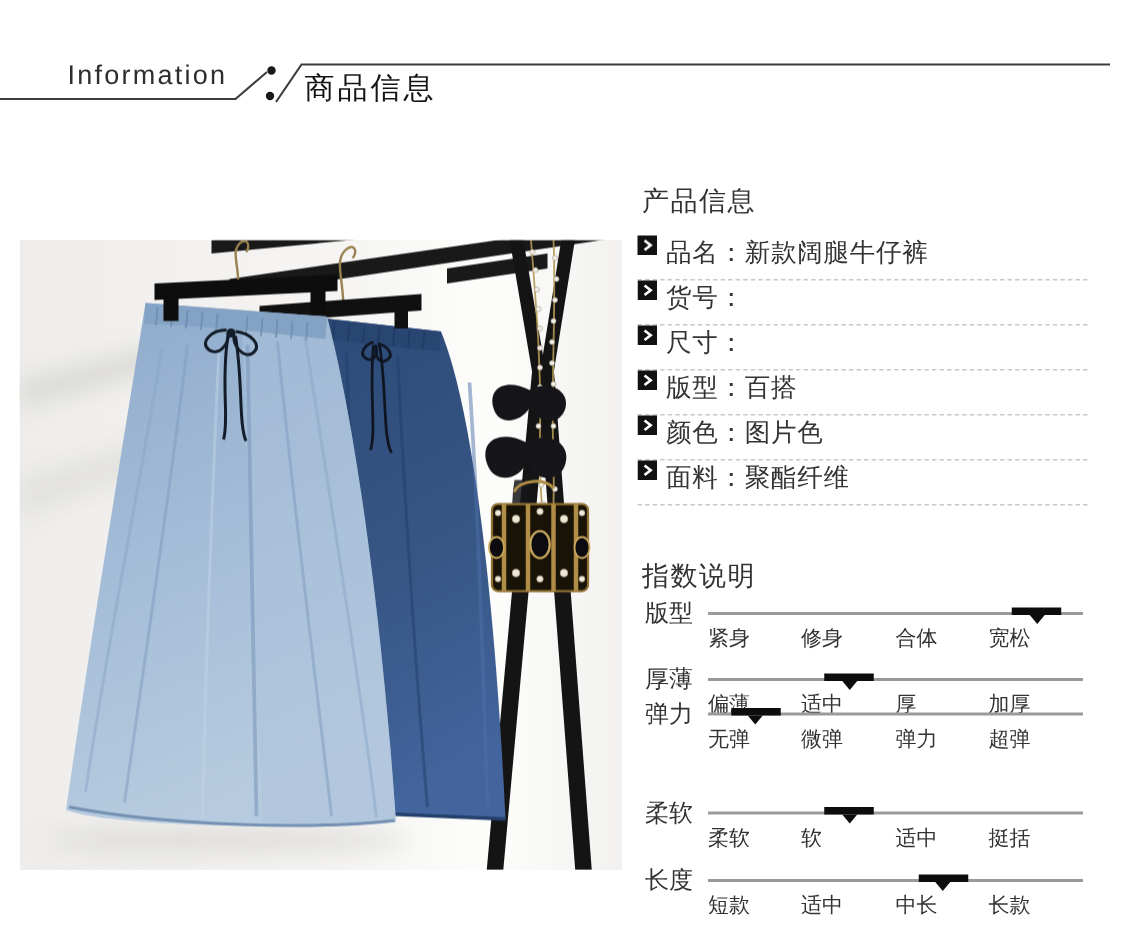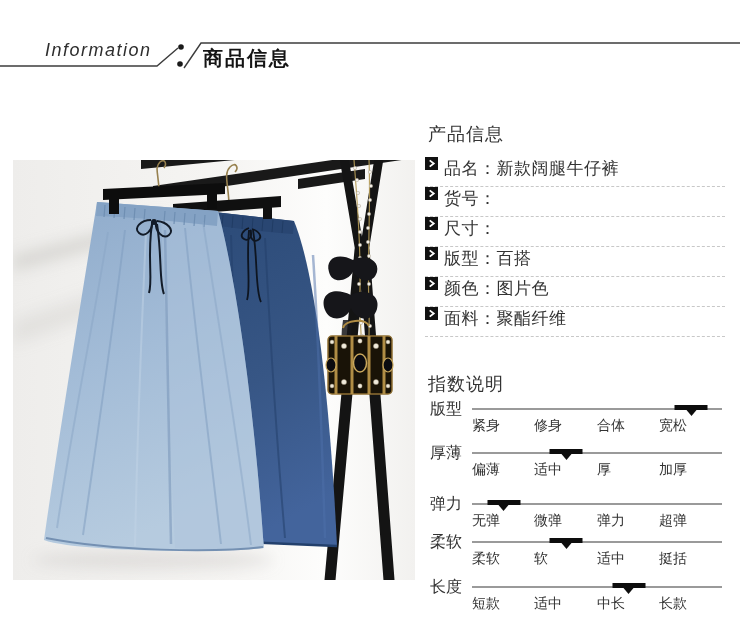--- a/index.html
+++ b/index.html
@@ -2,23 +2,23 @@
 <html><head>
 <meta charset="utf-8">
 <style>
   *{margin:0;padding:0;box-sizing:border-box}
   html,body{width:750px;height:632px;background:#fff;overflow:hidden;
     font-family:"Liberation Sans","DejaVu Sans",sans-serif;color:#333}
   .page{position:relative;width:750px;height:632px;background:#fff}
 
   
   .header-svg{position:absolute;left:0;top:0;display:block}
-  .header-en{position:absolute;left:45px;top:40px;font-size:18px;font-style:italic;
+  .header-en{position:absolute;left:45px;top:40px;font-size:18px;
     letter-spacing:1.5px;color:#2e2e2e;white-space:nowrap}
-  .header-zh{position:absolute;left:203px;top:45px;font-size:20px;font-weight:700;
+  .header-zh{position:absolute;left:203px;top:45px;font-size:20px;font-weight:400;
     letter-spacing:2px;color:#141414;white-space:nowrap}
 
   
   .photo{position:absolute;left:13px;top:160px;width:402px;height:420px;overflow:hidden}
   .photo svg{display:block}
 
   
   .col{position:absolute;left:425px;top:0;width:300px;height:528px}
   .sec-h{position:absolute;left:3px;font-size:18px;font-weight:400;color:#333;
     letter-spacing:1px;white-space:nowrap}
@@ -320,21 +320,21 @@
       <div class="marker" style="left: 141px;">
           <div class="mbar"></div>
           <div class="mtri"></div>
         </div>
       <span class="opt o0">偏薄</span>
       <span class="opt o1">适中</span>
       <span class="opt o2">厚</span>
       <span class="opt o3">加厚</span>
     </div>
 
-    <div class="rrow" style="top:491px">
+    <div class="rrow" style="top:463px">
       <span class="rlabel">弹力</span>
       <div class="tline"></div>
       <div class="marker" style="left: 78.5px;">
           <div class="mbar"></div>
           <div class="mtri"></div>
         </div>
       <span class="opt o0">无弹</span>
       <span class="opt o1">微弹</span>
       <span class="opt o2">弹力</span>
       <span class="opt o3">超弹</span>

